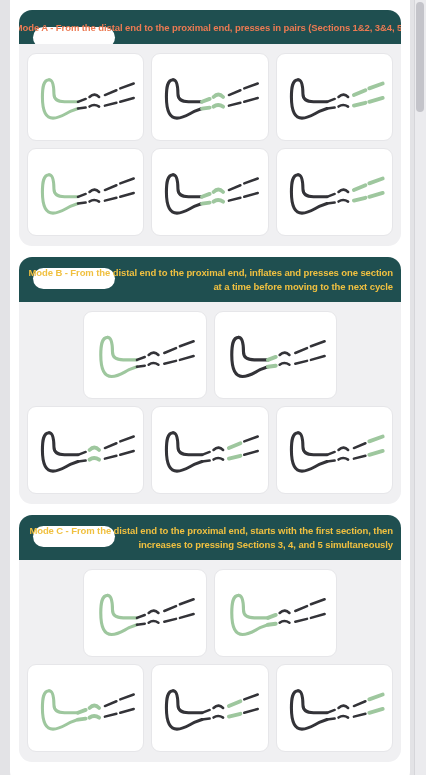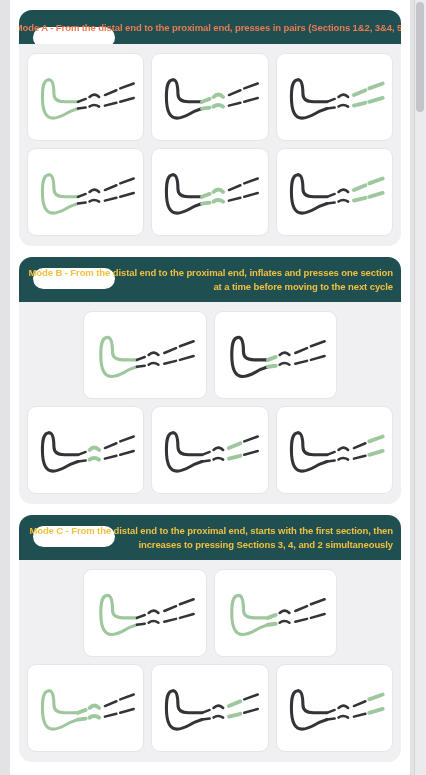--- a/index.html
+++ b/index.html
@@ -296,21 +296,21 @@
                   <path d="M96,35 L110,30" fill="none" stroke="#9ec79e" stroke-width="4" stroke-linecap="round"></path>
                   <path d="M96,49 L110,45" fill="none" stroke="#9ec79e" stroke-width="4" stroke-linecap="round"></path>
                 </svg>
               </div>
             </div>
           </div>
         </div>
         <div class="mode-section">
           <div class="mode-header two-line pill-mid">
             <div class="pill"></div>
-            <div class="htext" style="color: rgb(240, 192, 64);">Mode C - From the distal end to the proximal end, starts with the first section, then increases to pressing Sections 3, 4, and 2 simultaneously</div>
+            <div class="htext" style="color: rgb(240, 192, 64);">Mode C - From the distal end to the proximal end, starts with the first section, then increases to pressing Sections 3, 4, and 5 simultaneously</div>
           </div>
           <div class="mode-body">
             <div class="cell-row centered">
               <div class="cell">
                 <svg viewBox="0 0 120 88" preserveAspectRatio="xMidYMid meet">
                   <path d="M22,26 C16,26 15,34 15,44 C15,56 18,66 26,66 C33,66 38,62 44,59 L52,56" fill="none" stroke="#9ec79e" stroke-width="3.2" stroke-linecap="round"></path>
                   <path d="M22,26 C26,26 27,33 27,41 C27,47 31,49 38,49 L52,49" fill="none" stroke="#9ec79e" stroke-width="3.2" stroke-linecap="round"></path>
                   <path d="M52,49 L60,46" fill="none" stroke="#333338" stroke-width="2.6" stroke-linecap="round"></path>
                   <path d="M52,56 L60,55" fill="none" stroke="#333338" stroke-width="2.6" stroke-linecap="round"></path>
                   <path d="M64,44 C68,40 71,41 74,44" fill="none" stroke="#333338" stroke-width="2.6" stroke-linecap="round"></path>

